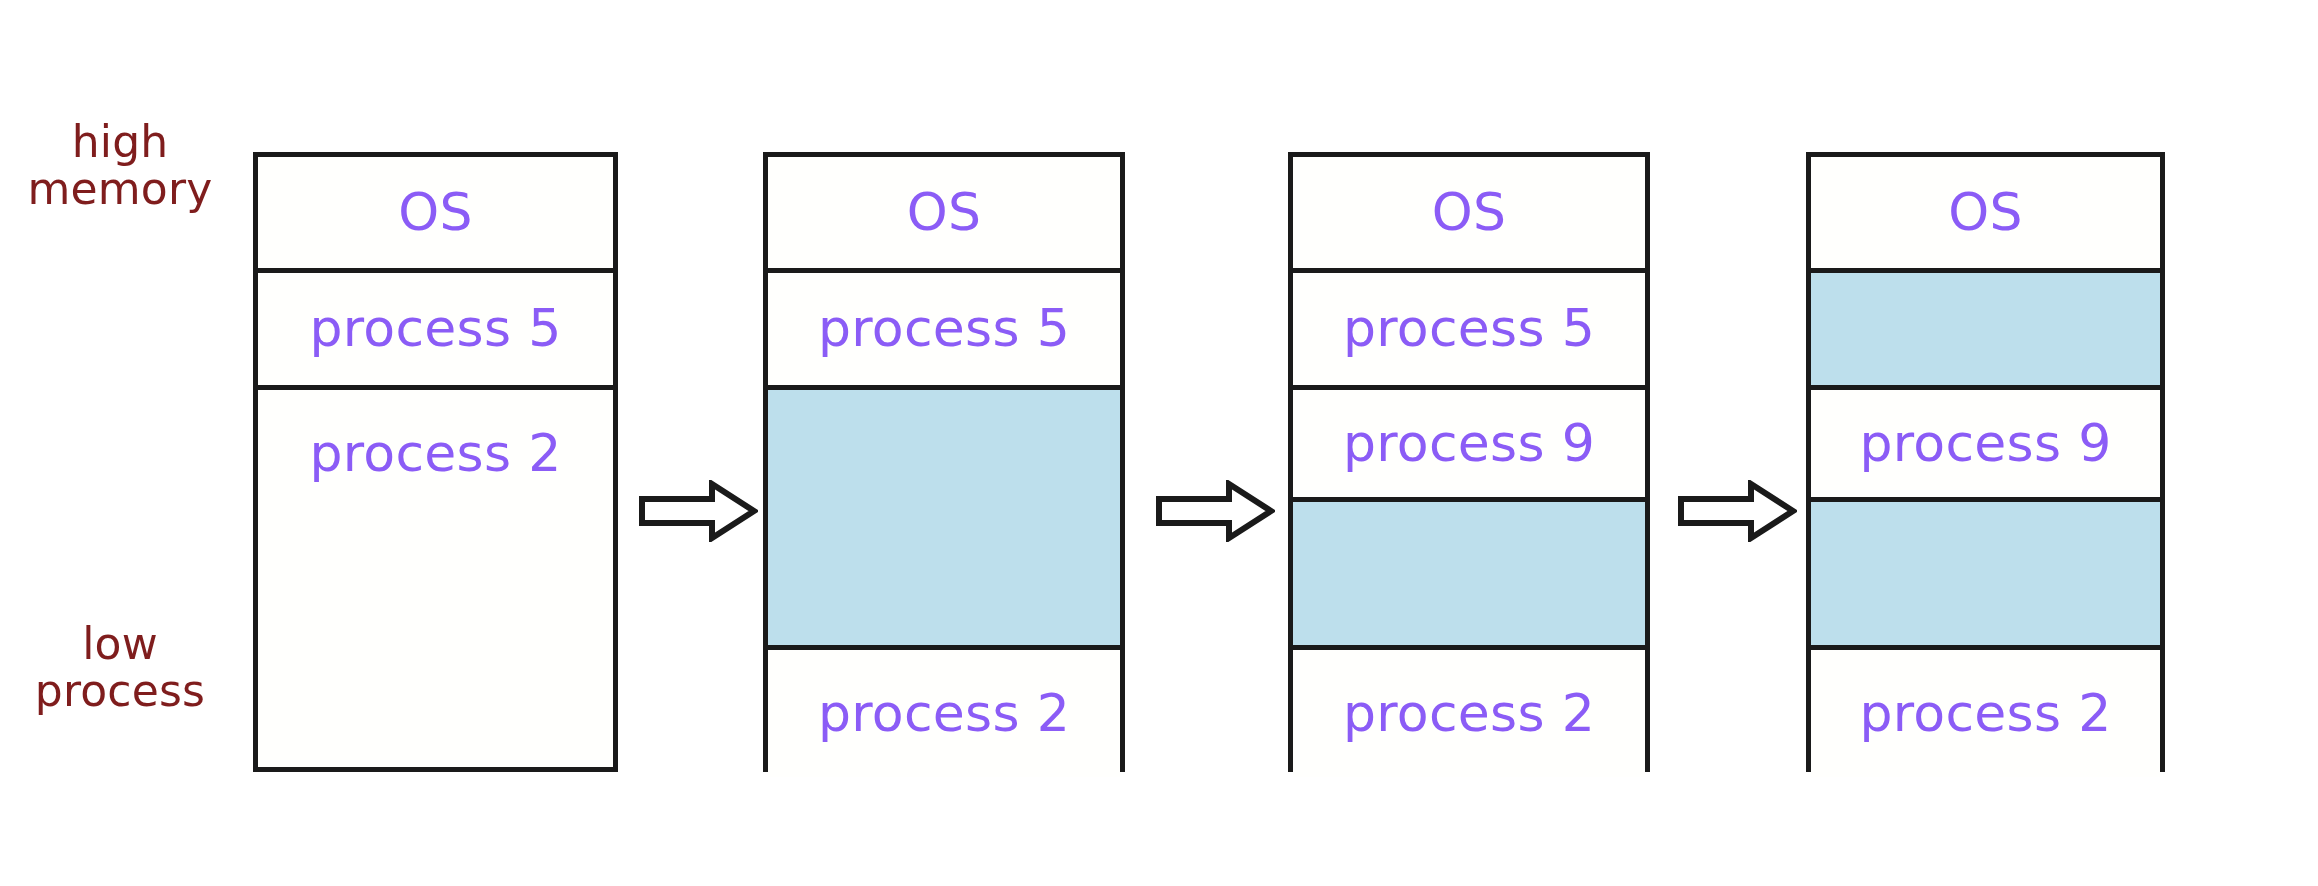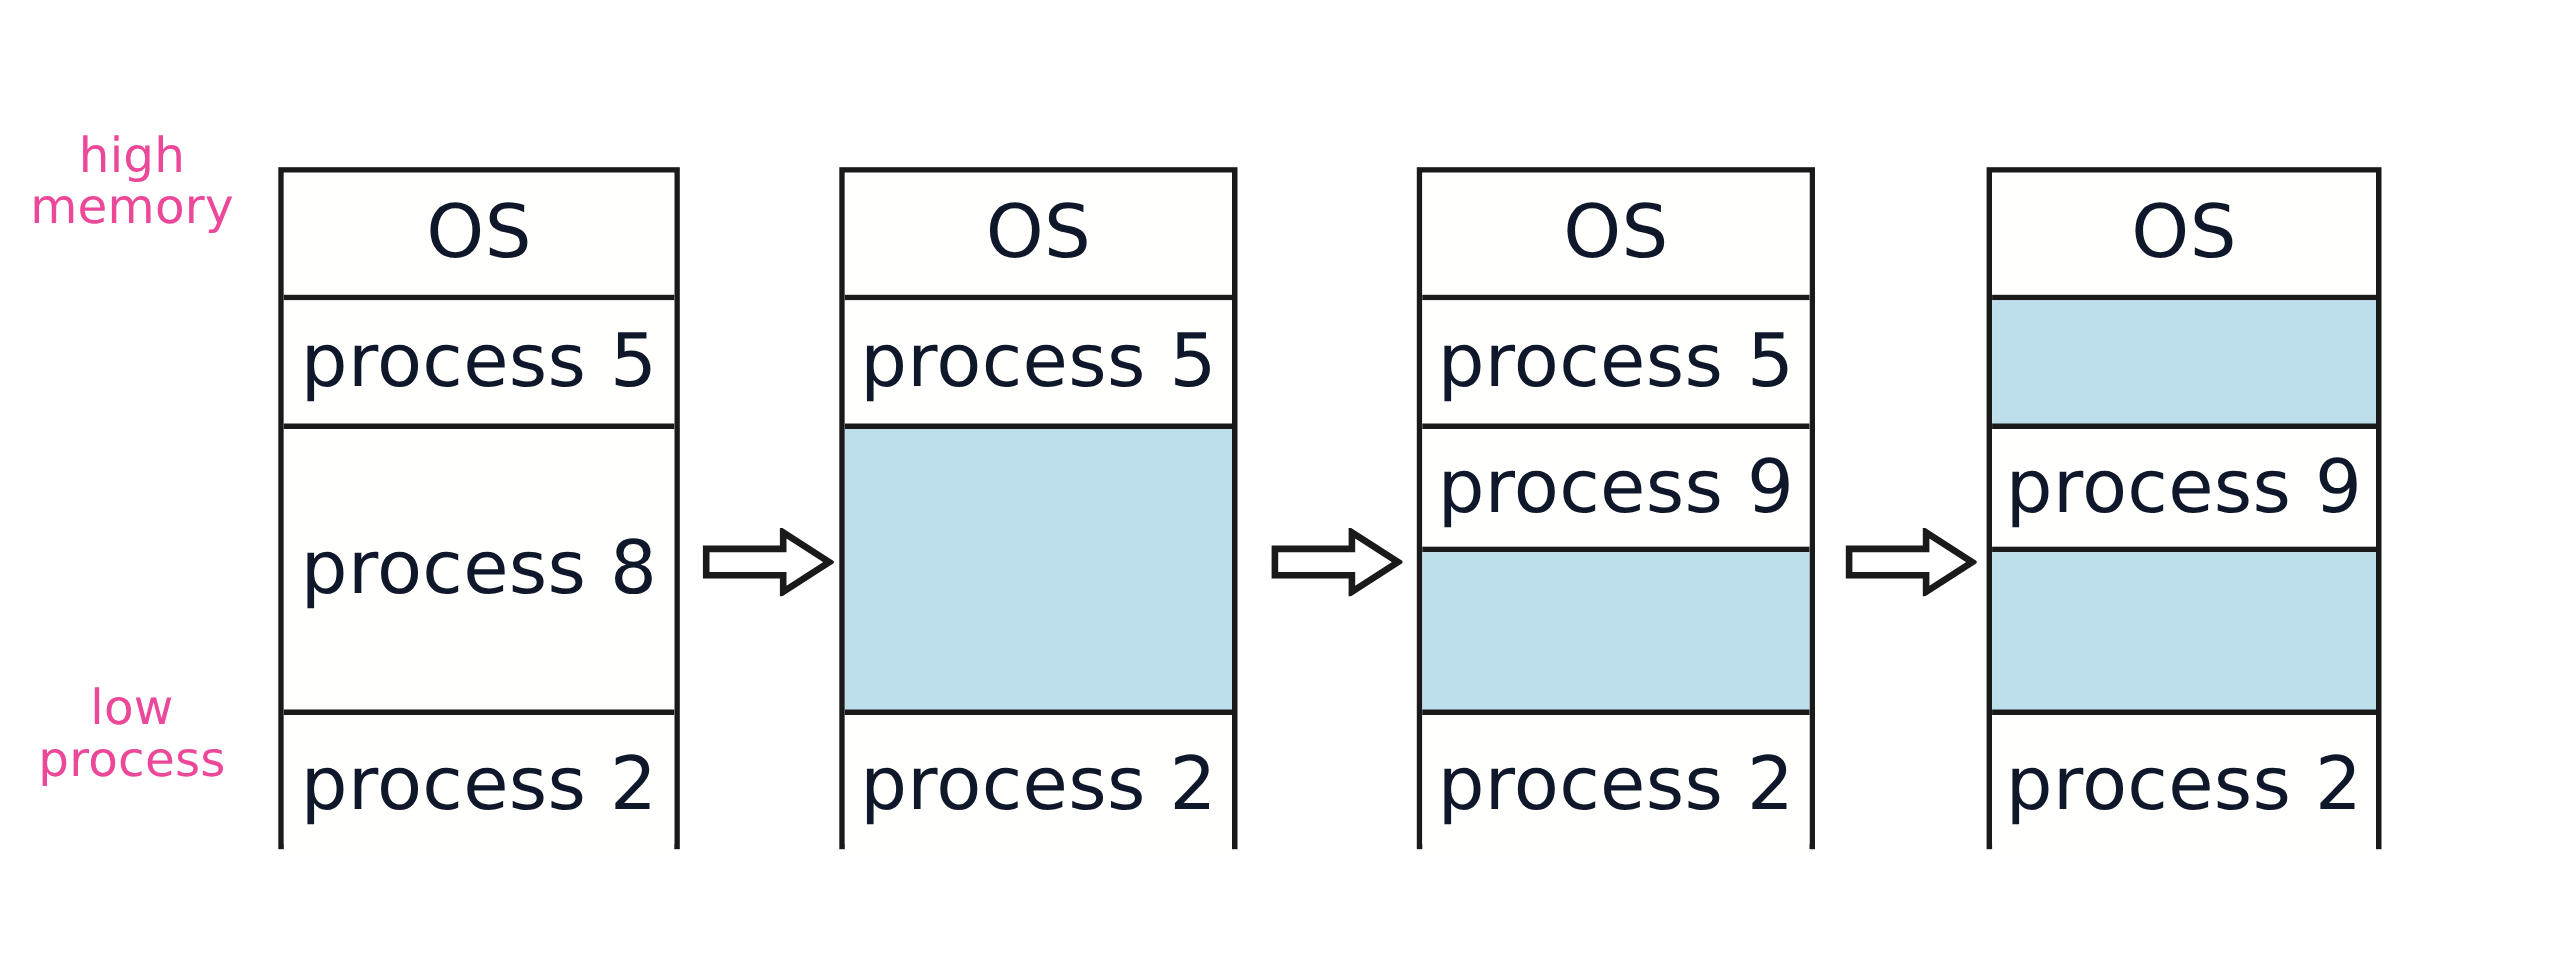--- a/index.html
+++ b/index.html
@@ -20,21 +20,21 @@
     background: #ffffff;
     overflow: hidden;
   }
 
   
   .side-label {
     position: absolute;
     width: 240px;
     left: 0;
     text-align: center;
-    color: #ec4899;
+    color: #7f1d1d;
     font-size: 44px;
     line-height: 1.07;
     letter-spacing: 0.2px;
     white-space: pre-line;
   }
   #label-high { top: 118px; }
   #label-low  { top: 620px; }
 
   
   .memory-column {
@@ -59,22 +59,22 @@
     overflow: hidden;
   }
   .memory-block:last-child {
     border-bottom: none;
   }
   .memory-block.free {
     background: #bddfec;
   }
 
   .block-label {
-    font-size: 67px;
-    color: #0f172a;
+    font-size: 52px;
+    color: #8b5cf6;
     line-height: 1;
     letter-spacing: 0.3px;
     white-space: nowrap;
     display: block;
     transform: translateY(-1px);
   }
 
   
   .flow-arrow {
     position: absolute;
@@ -99,23 +99,20 @@
   <div class="side-label" id="label-low">low
 process</div>
 
   <div id="columns-host">
       <div class="memory-column" style="left: 253px; width: 365px;">
         <div class="memory-block" style="height: 116px; flex: 0 0 116px;">
           <span class="block-label">OS</span>
         </div>
         <div class="memory-block" style="height: 117px; flex: 0 0 117px;">
           <span class="block-label">process 5</span>
-        </div>
-        <div class="memory-block" style="height: 260px; flex: 0 0 260px;">
-          <span class="block-label">process 8</span>
         </div>
         <div class="memory-block" style="height: 127px; flex: 0 0 127px;">
           <span class="block-label">process 2</span>
         </div>
       </div>
       <div class="memory-column" style="left: 763px; width: 362px;">
         <div class="memory-block" style="height: 116px; flex: 0 0 116px;">
           <span class="block-label">OS</span>
         </div>
         <div class="memory-block" style="height: 117px; flex: 0 0 117px;">

